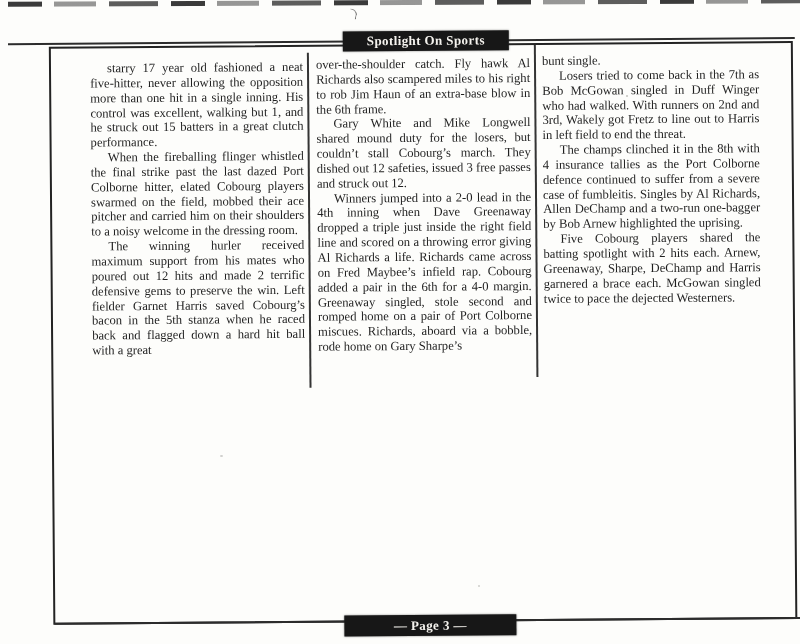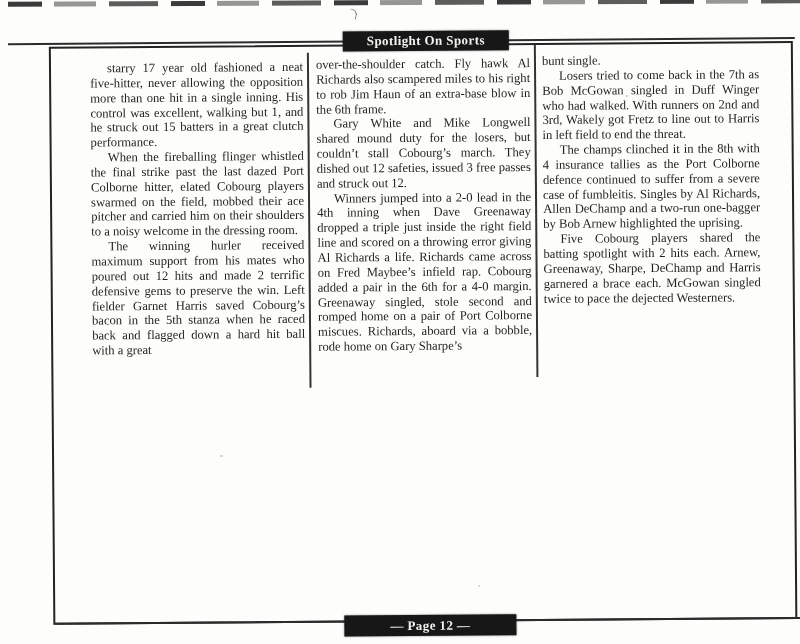--- a/index.html
+++ b/index.html
@@ -117,17 +117,17 @@
     <div class="col col3">
       <p>bunt single.</p>
       <p class="indent">Losers tried to come back in the 7th as Bob McGowan singled in Duff Winger who had walked. With runners on 2nd and 3rd, Wakely got Fretz to line out to Harris in left field to end the threat.</p>
       <p class="indent">The champs clinched it in the 8th with 4 insurance tallies as the Port Colborne defence continued to suffer from a severe case of fumbleitis. Singles by Al Richards, Allen DeChamp and a two-run one-bagger by Bob Arnew highlighted the uprising.</p>
       <p class="indent">Five Cobourg players shared the batting spotlight with 2 hits each. Arnew, Greenaway, Sharpe, DeChamp and Harris garnered a brace each. McGowan singled twice to pace the dejected Westerners.</p>
     </div>
 
     <div class="footer-line"></div>
 
     <div class="banner footer-banner">
-      <span>— Page 12 —</span>
+      <span>— Page 3 —</span>
     </div>
 
   </div>
 </div>
 
 </body></html>

